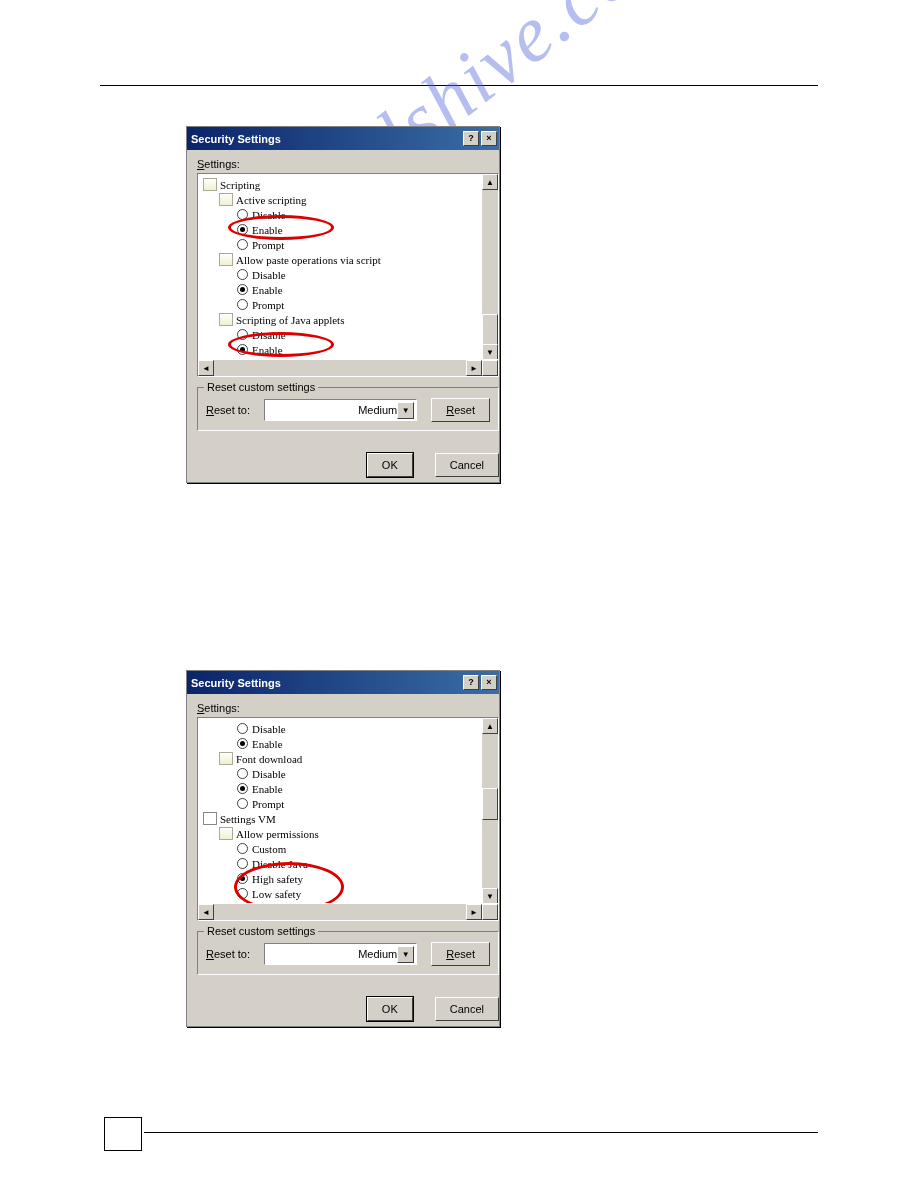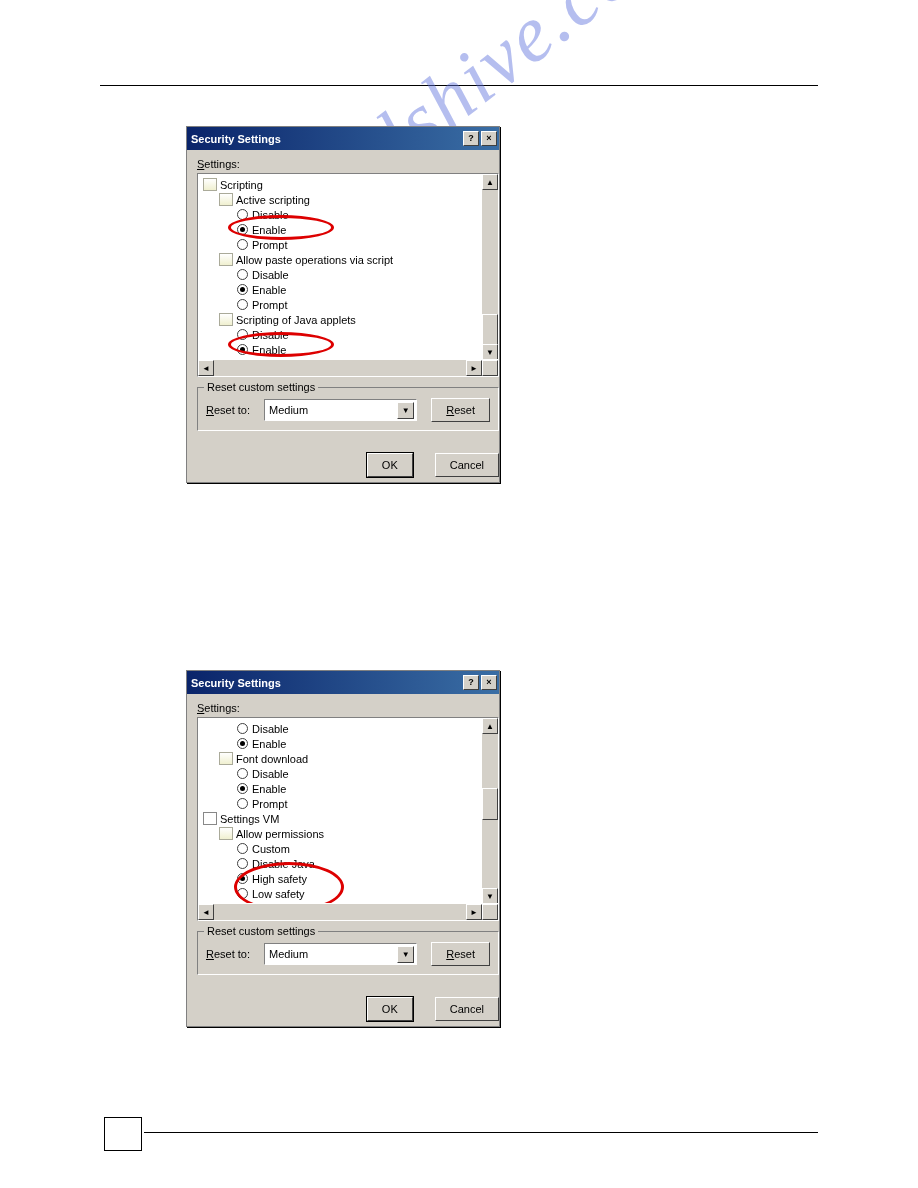--- a/index.html
+++ b/index.html
@@ -71,20 +71,21 @@
     border:1px solid #808080;
     border-right-color:#fff; border-bottom-color:#fff;
     background:#fff;
     height:202px;
     overflow:hidden;
   }
   .tree-inner {
     position:absolute; left:1px; top:1px; right:17px; bottom:17px;
     overflow:hidden;
     padding:2px;
+    font-family:Liberation Serif, serif;
   }
   .vscroll { position:absolute; right:0; top:0; bottom:16px; width:16px; background:#d4d0c8; border-left:1px solid #fff;}
   .hscroll { position:absolute; left:0; right:0; bottom:0; height:16px; background:#d4d0c8; border-top:1px solid #fff;}
   .sbtn { position:absolute; width:14px; height:14px; background:#d4d0c8; border:1px solid #fff; border-right-color:#404040; border-bottom-color:#404040; display:flex;align-items:center;justify-content:center;font-size:8px;color:#000;}
   .vscroll .up { top:0; left:0;}
   .vscroll .down { bottom:0; left:0;}
   .vscroll .thumb { position:absolute; left:0; top:16px; width:14px; height:30px; background:#d4d0c8; border:1px solid #fff; border-right-color:#404040; border-bottom-color:#404040;}
   .hscroll .lft { left:0; top:0;}
   .hscroll .rgt { right:16px; top:0;}
   .hscroll .cnr { right:0; top:0; width:14px; height:14px; background:#d4d0c8;}
@@ -94,21 +95,21 @@
   .ic { width:14px; height:13px; margin-right:3px; flex-shrink:0; display:inline-block; background:#eee; border:1px solid #999; box-sizing:border-box; }
   .ic.doc { background:linear-gradient(#fff,#f0f0d0); border:1px solid #aa9; }
   .ic.page { background:#fff; border:1px solid #888; }
 
   .rad { width:11px; height:11px; border:1px solid #404040; border-radius:50%; background:#fff; margin-right:4px; flex-shrink:0; position:relative; box-sizing:border-box;}
   .rad.sel::after { content:""; position:absolute; left:2px; top:2px; width:5px; height:5px; background:#000; border-radius:50%; }
 
   .groupbox { border:1px solid #808080; border-right-color:#fff; border-bottom-color:#fff; padding:10px 8px 8px 8px; margin-top:10px; position:relative; }
   .groupbox .legend { position:absolute; top:-7px; left:6px; background:#d4d0c8; padding:0 3px; }
   .row { display:flex; align-items:center; gap:14px; }
-  .sel-ctl { flex:1; height:20px; background:#fff; border:1px solid #808080; border-right-color:#fff; border-bottom-color:#fff; display:flex; align-items:center; justify-content:space-between; padding:0 2px 0 4px; }
+  .sel-ctl { flex:1; height:20px; background:#fff; border:1px solid #808080; border-right-color:#fff; border-bottom-color:#fff; display:flex; align-items:center; justify-content:flex-end; padding:0 2px 0 4px; }
   .sel-btn { width:15px; height:15px; background:#d4d0c8; border:1px solid #fff; border-right-color:#404040; border-bottom-color:#404040; display:flex;align-items:center;justify-content:center;font-size:8px;}
 
   .btn { height:22px; padding:0 14px; background:#d4d0c8; border:1px solid #fff; border-right-color:#404040; border-bottom-color:#404040; display:inline-flex; align-items:center; justify-content:center; cursor:default;}
   .btn.def { box-shadow: 0 0 0 1px #000; }
   .btnrow { display:flex; justify-content:flex-end; gap:22px; margin-top:22px; }
 
   .circ { position:absolute; border:3px solid #d00; border-radius:50%; pointer-events:none; }
   .circ.c1 { left:30px; top:41px; width:100px; height:19px; }
   .circ.c2 { left:30px; top:158px; width:100px; height:19px; }
   .circ.c3 { left:36px; top:144px; width:104px; height:44px; }

